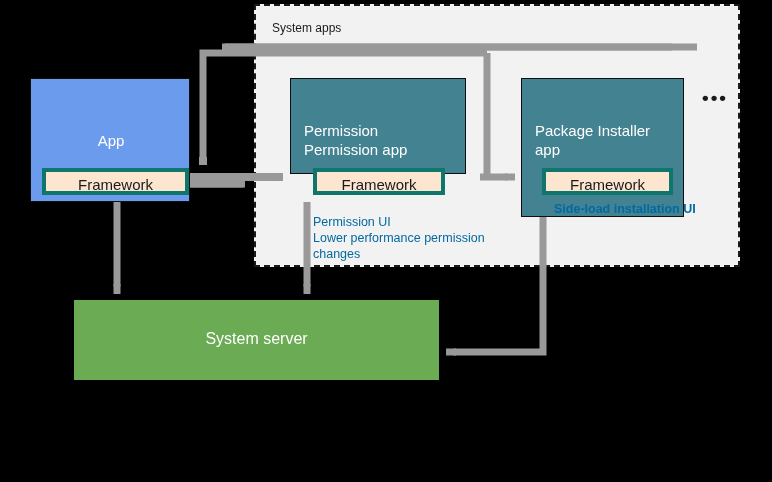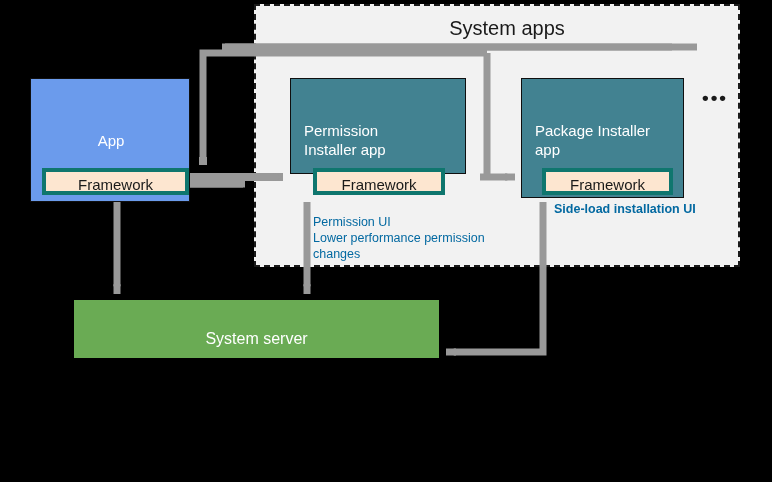--- a/index.html
+++ b/index.html
@@ -29,25 +29,24 @@
     left: 254px;
     top: 4px;
     width: 486px;
     height: 263px;
     background: #f2f2f2;
     border: 2px dashed #1a1a1a;
     box-sizing: border-box;
   }
   .system-apps-title {
     position: absolute;
-    left: 8px;
+    left: 16px;
     top: 12px;
     width: 486px;
-    text-align: center;
-    font-size: 20px;
+    font-size: 12px;
     color: #1a1a1a;
     line-height: 20px;
   }
 
   
   .box {
     position: absolute;
     box-sizing: border-box;
     border: 1px solid #0f0f0f;
   }
@@ -62,21 +61,21 @@
     left: 290px;
     top: 78px;
     width: 176px;
     height: 96px;
     background: #428291;
   }
   .box-installer {
     left: 521px;
     top: 78px;
     width: 163px;
-    height: 120px;
+    height: 139px;
     background: #428291;
   }
 
   .box-title {
     position: absolute;
     color: #ffffff;
     font-size: 15px;
     line-height: 19px;
   }
   .box-app .box-title {
@@ -127,21 +126,21 @@
     width: 131px;
     height: 27px;
   }
 
   
   .box-server {
     position: absolute;
     left: 74px;
     top: 300px;
     width: 365px;
-    height: 58px;
+    height: 80px;
     background: #6aab54;
     box-sizing: border-box;
   }
   .box-server .server-label {
     position: absolute;
     left: 0;
     top: 29px;
     width: 365px;
     text-align: center;
     color: #ffffff;
@@ -265,21 +264,21 @@
   </svg>
 
   <div class="box box-app">
     <div class="box-title">App</div>
     <div class="framework">Framework</div>
   </div>
 
   <div class="box box-permission">
     <div class="box-title">
       <span>Permission</span><br>
-      <span>Installer app</span>
+      <span>Permission app</span>
     </div>
     <div class="framework">Framework</div>
   </div>
 
   <div class="box box-installer">
     <div class="box-title">
       <span>Package Installer</span><br>
       <span>app</span>
     </div>
     <div class="framework">Framework</div>

